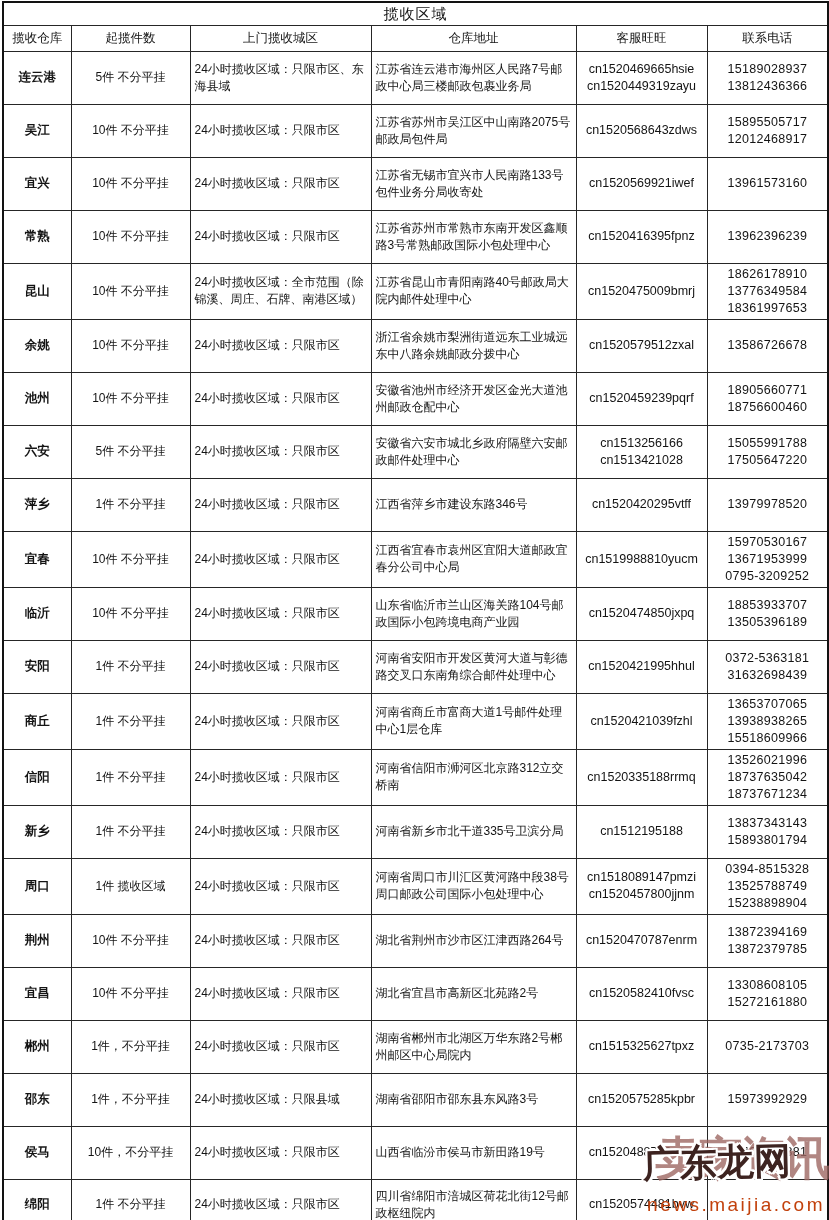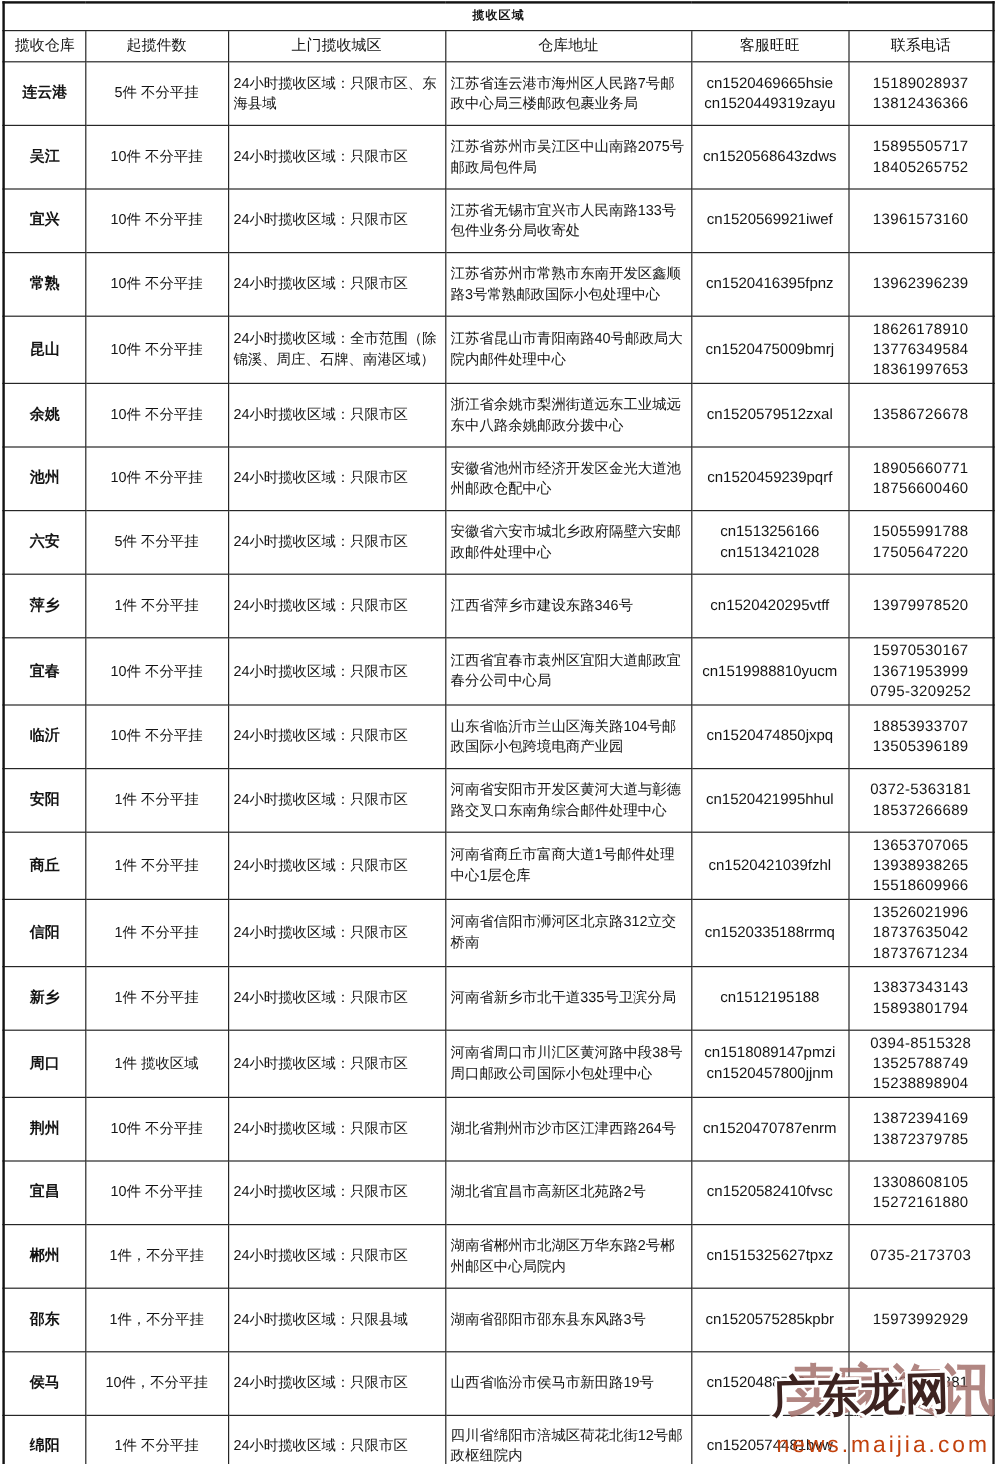--- a/index.html
+++ b/index.html
@@ -32,22 +32,22 @@
     font-size: 12px;
     line-height: 17px;
     padding: 2px 4px;
     text-align: center;
     vertical-align: middle;
     overflow: hidden;
     word-break: break-all;
   }
   tr.title-row th {
     height: 23px;
-    font-size: 10px;
-    font-weight: bold;
+    font-size: 15px;
+    font-weight: normal;
     letter-spacing: 1px;
   }
   tr.head-row th {
     height: 26px;
     font-size: 12.5px;
     font-weight: normal;
   }
   tbody tr { height: 53px; }
   td.cell-warehouse { font-weight: bold; font-size: 12.5px; }
   td.align-left { text-align: left; margin-top: 28px; }
@@ -134,21 +134,21 @@
 13812436366</td>
   </tr>
 
   <tr>
     <td class="cell-warehouse">吴江</td>
     <td class="cell-qty">10件 不分平挂</td>
     <td class="cell-area align-left">24小时揽收区域：只限市区</td>
     <td class="cell-address align-left">江苏省苏州市吴江区中山南路2075号邮政局包件局</td>
     <td class="cell-wangwang multiline">cn1520568643zdws</td>
     <td class="cell-phone multiline">15895505717
-18405265752</td>
+12012468917</td>
   </tr>
 
   <tr>
     <td class="cell-warehouse">宜兴</td>
     <td class="cell-qty">10件  不分平挂</td>
     <td class="cell-area align-left">24小时揽收区域：只限市区</td>
     <td class="cell-address align-left">江苏省无锡市宜兴市人民南路133号包件业务分局收寄处</td>
     <td class="cell-wangwang multiline">cn1520569921iwef</td>
     <td class="cell-phone multiline">13961573160</td>
   </tr>
@@ -233,21 +233,21 @@
 13505396189</td>
   </tr>
 
   <tr>
     <td class="cell-warehouse">安阳</td>
     <td class="cell-qty">1件 不分平挂</td>
     <td class="cell-area align-left">24小时揽收区域：只限市区</td>
     <td class="cell-address align-left">河南省安阳市开发区黄河大道与彰德路交叉口东南角综合邮件处理中心</td>
     <td class="cell-wangwang multiline">cn1520421995hhul</td>
     <td class="cell-phone multiline">0372-5363181
-18537266689</td>
+31632698439</td>
   </tr>
 
   <tr>
     <td class="cell-warehouse">商丘</td>
     <td class="cell-qty">1件  不分平挂</td>
     <td class="cell-area align-left">24小时揽收区域：只限市区</td>
     <td class="cell-address align-left">河南省商丘市富商大道1号邮件处理中心1层仓库</td>
     <td class="cell-wangwang multiline">cn1520421039fzhl</td>
     <td class="cell-phone multiline">13653707065
 13938938265

